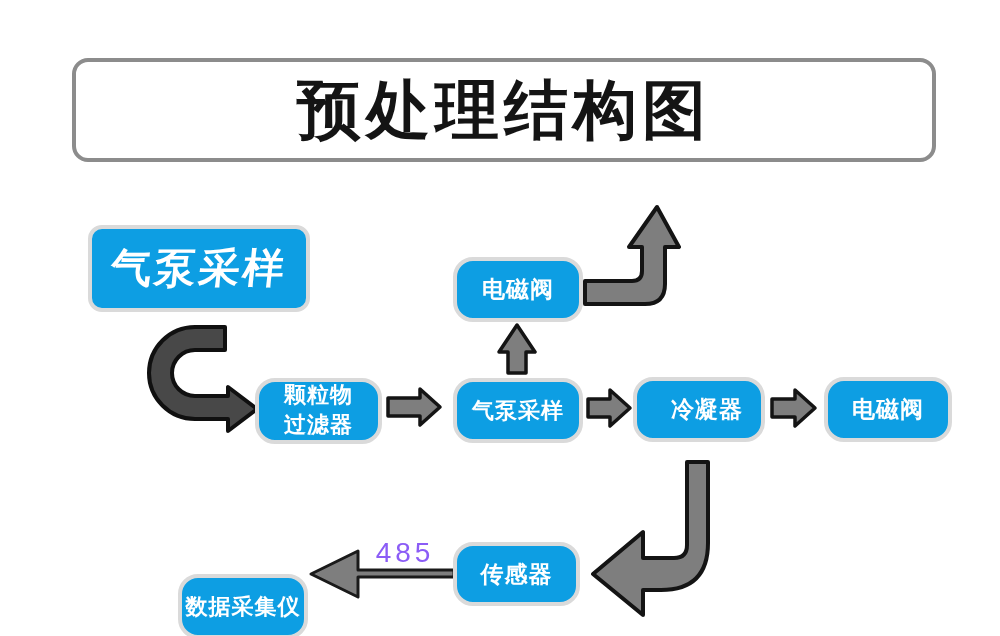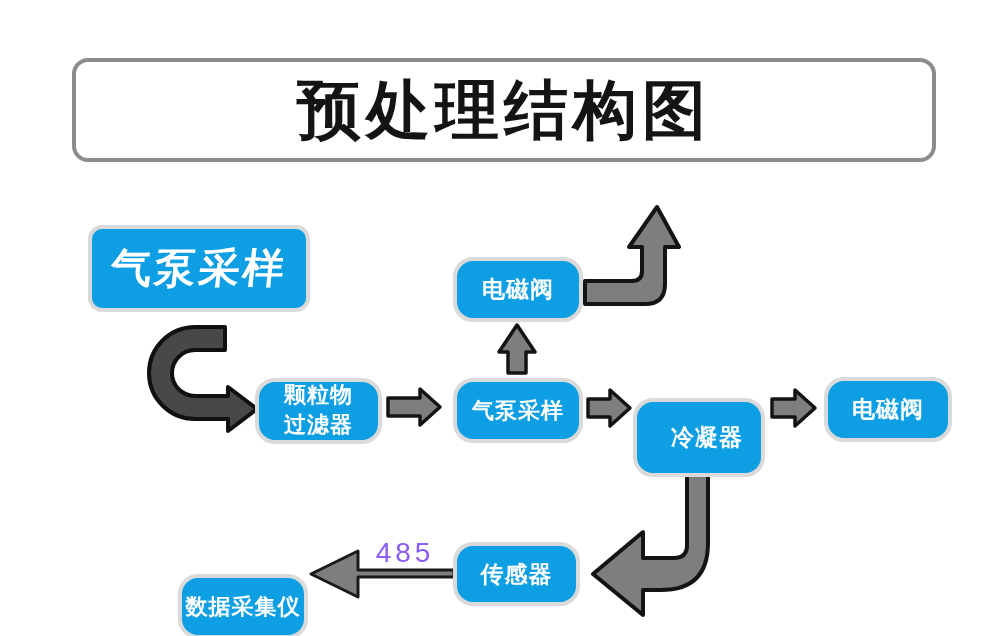--- a/index.html
+++ b/index.html
@@ -22,21 +22,21 @@
     background:#0D9EE3;border:4px solid #DADADA;border-radius:20px;
     display:flex;align-items:center;justify-content:center;
     color:#ffffff;font-weight:bold;text-align:center;white-space:pre-line;
   }
   .node-pump{left:88px;top:225px;width:222px;height:87px;border-radius:14px;}
   .node-pump .node-label{font-size:41px;letter-spacing:3px;transform:skewX(-6deg);}
   .node-solenoid-top{left:453px;top:257px;width:130px;height:65px;}
   .node-particulate{left:255px;top:378px;width:127px;height:66px;align-items:flex-end;}
   .node-particulate .node-label{line-height:30px;}
   .node-moisture{left:453px;top:378px;width:130px;height:65px;}
-  .node-condenser{left:633px;top:398px;width:132px;height:79px;padding-left:16px;}
+  .node-condenser{left:633px;top:377px;width:132px;height:65px;padding-left:16px;}
   .node-solenoid-right{left:824px;top:377px;width:128px;height:65px;}
   .node-datalogger{left:178px;top:541px;width:130px;height:65px;margin-top:33px;}
   .node-sensor{left:453px;top:542px;width:127px;height:64px;}
   .node-label{font-size:23px;letter-spacing:1px;}
   .node-label-sm{font-size:22px;letter-spacing:1px;}
   .bus-label{
     position:absolute;left:358px;top:539px;width:94px;height:28px;
     font-size:28px;color:#8b5cf6;letter-spacing:4px;text-align:center;line-height:1;
     font-weight:normal;
   }

